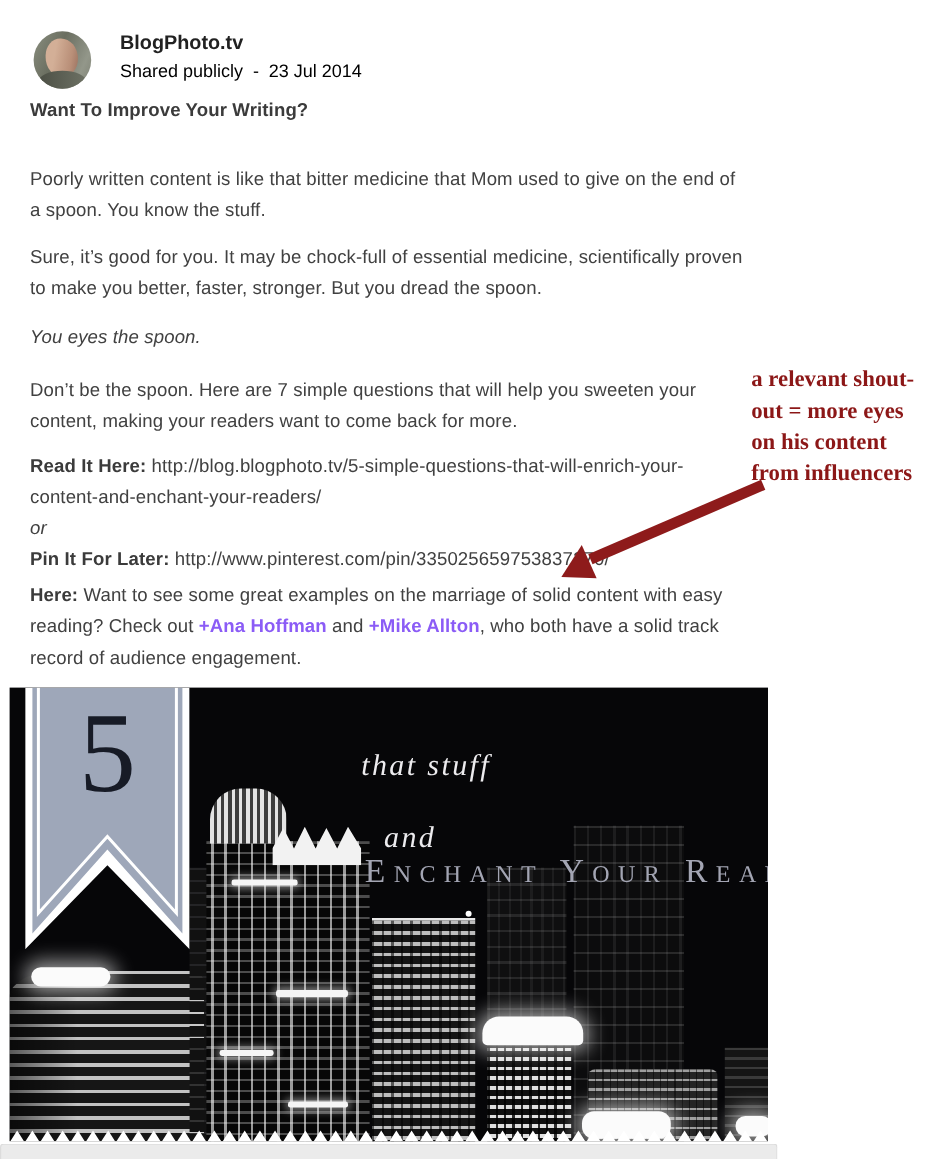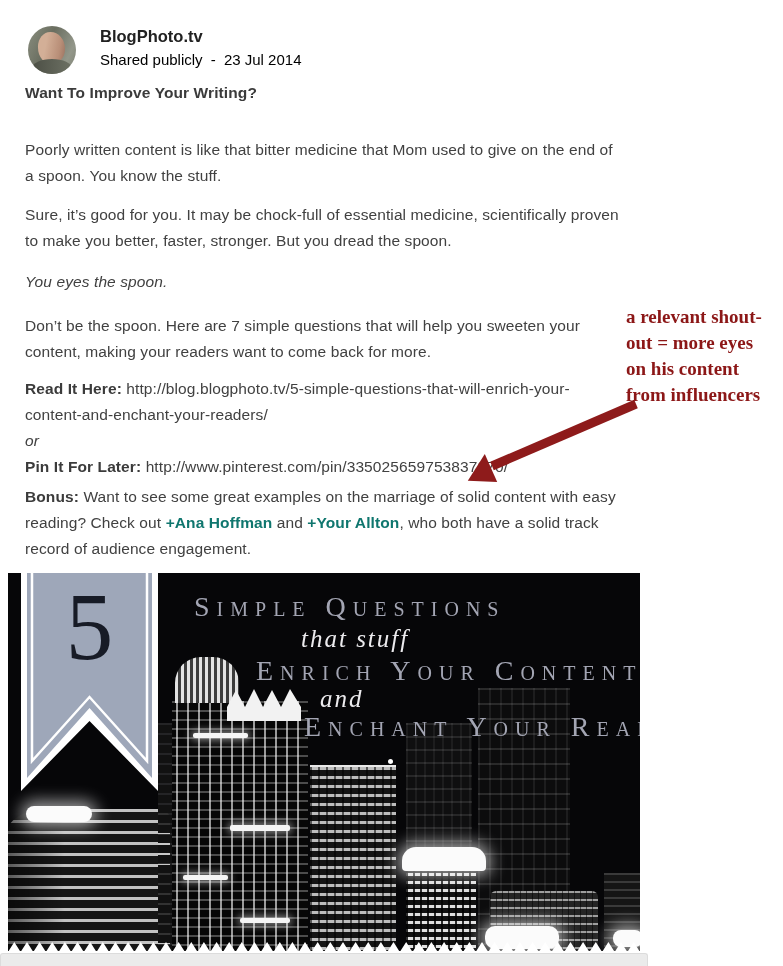--- a/index.html
+++ b/index.html
@@ -21,21 +21,21 @@
     content:"";position:absolute;left:4px;top:33px;width:40px;height:18px;border-radius:50% 50% 0 0;
     background:linear-gradient(90deg,#4c4f45,#6d7164);
   }
   .author{position:absolute;left:100px;top:27px;font-size:16.5px;font-weight:bold;color:#212121;cursor:pointer}
   .subline{position:absolute;left:100px;top:51px;font-size:15px;color:#000000}
   .subline span{margin-right:4px}
   
   .para{position:absolute;left:25px;width:596px;font-size:15.5px;line-height:26px;color:#414141;letter-spacing:.1px}
   .b{font-weight:bold;color:#3b3b3b}
   .it{font-style:italic}
-  .mention{font-weight:bold;color:#0f766e;cursor:pointer}
+  .mention{font-weight:bold;color:#8b5cf6;cursor:pointer}
   .urltext{cursor:pointer}
   
   .annotation{
     position:absolute;left:626px;top:260px;width:150px;
     font-family:"Liberation Serif",serif;font-size:19px;line-height:26px;
     color:#8c1717;font-weight:600;margin-top:44px;
   }
   .arrow-svg{position:absolute;left:440px;top:392px;z-index:10}
   
   .cover{position:absolute;left:8px;top:573px;width:632px;height:378px;background:#060608;overflow:hidden;cursor:pointer}
@@ -115,21 +115,21 @@
 <div class="para b" style="top:80px">Want To Improve Your Writing?</div>
 <div class="para" style="top:137px">Poorly written content is like that bitter medicine that Mom used to give on the end of a spoon. You know the stuff.</div>
 <div class="para" style="top:202px">Sure, it’s good for you. It may be chock-full of essential medicine, scientifically proven to make you better, faster, stronger. But you dread the spoon.</div>
 <div class="para it" style="top:269px">You eyes the spoon.</div>
 <div class="para" style="top:313px">Don’t be the spoon. Here are 7 simple questions that will help you sweeten your content, making your readers want to come back for more.</div>
 
 <div class="para" style="top:376px"><span class="b">Read It Here:</span><span class="urltext"> http://blog.blogphoto.tv/5-simple-questions-that-will-enrich-your-content-and-enchant-your-readers/</span><br>
 <span class="it">or</span><br>
 <span class="b">Pin It For Later:</span><span class="urltext"> http://www.pinterest.com/pin/335025659753837270/</span></div>
 
-<div class="para" style="top:484px"><span class="b">Bonus:</span><span> Want to see some great examples on the marriage of solid content with easy reading? Check out </span><span class="mention">+Ana Hoffman</span><span> and </span><span class="mention">+Your Allton</span><span>, who both have a solid track record of audience engagement.</span></div>
+<div class="para" style="top:484px"><span class="b">Here:</span><span> Want to see some great examples on the marriage of solid content with easy reading? Check out </span><span class="mention">+Ana Hoffman</span><span> and </span><span class="mention">+Mike Allton</span><span>, who both have a solid track record of audience engagement.</span></div>
 
 <div class="annotation">a relevant shout-out = more eyes on his content from influencers</div>
 <svg class="arrow-svg" width="210" height="105" viewBox="0 0 210 105">
   <line x1="196" y1="12" x2="52" y2="74" stroke="#8e1b1b" stroke-width="9"></line>
   <polygon points="27.8,88.8 44.8,62.1 57.2,89.9" fill="#8e1b1b"></polygon>
 </svg>
 
 <div class="cover">
 
   <div class="bldg-left"></div>
@@ -155,23 +155,21 @@
   <div class="blob2 blob"></div>
   <div class="blob3 blob"></div>
 
   <svg class="ribbon-svg" width="137" height="232" viewBox="0 0 137 232">
     <polygon fill="#ffffff" points="0,0 137,0 137,218 68.5,148 0,218"></polygon>
     <polygon fill="#9ea7b9" points="6,0 131,0 131,205 68.5,135 6,205"></polygon>
     <polyline fill="none" stroke="#ffffff" stroke-width="2.5" points="11,0 11,188 68.5,124 126,188 126,0"></polyline>
   </svg>
   <div class="badge-num">5</div>
 
-  <div class="hl hl-caps hl1">Simple Questions</div>
   <div class="hl hl-script hl2">that stuff</div>
-  <div class="hl hl-caps hl3">Enrich Your Content</div>
   <div class="hl hl-script hl4">and</div>
   <div class="hl hl-caps hl5">Enchant Your Readers</div>
 
   <svg class="zigzag-svg" viewBox="0 0 632 12" preserveAspectRatio="none">
     <polygon id="zigzag-poly" fill="#ffffff" points="0,12 6.3,2 12.6,12 19.0,2 25.3,12 31.6,2 37.9,12 44.2,2 50.6,12 56.9,2 63.2,12 69.5,2 75.8,12 82.2,2 88.5,12 94.8,2 101.1,12 107.4,2 113.8,12 120.1,2 126.4,12 132.7,2 139.0,12 145.4,2 151.7,12 158.0,2 164.3,12 170.6,2 177.0,12 183.3,2 189.6,12 195.9,2 202.2,12 208.6,2 214.9,12 221.2,2 227.5,12 233.8,2 240.2,12 246.5,2 252.8,12 259.1,2 265.4,12 271.8,2 278.1,12 284.4,2 290.7,12 297.0,2 303.4,12 309.7,2 316.0,12 322.3,2 328.6,12 335.0,2 341.3,12 347.6,2 353.9,12 360.2,2 366.6,12 372.9,2 379.2,12 385.5,2 391.8,12 398.2,2 404.5,12 410.8,2 417.1,12 423.4,2 429.8,12 436.1,2 442.4,12 448.7,2 455.0,12 461.4,2 467.7,12 474.0,2 480.3,12 486.6,2 493.0,12 499.3,2 505.6,12 511.9,2 518.2,12 524.6,2 530.9,12 537.2,2 543.5,12 549.8,2 556.2,12 562.5,2 568.8,12 575.1,2 581.4,12 587.8,2 594.1,12 600.4,2 606.7,12 613.0,2 619.4,12 625.7,2 632.0,12 638.3,2 632.0,12 632,12"></polygon>
   </svg>
 </div>
 
 <div class="next-card"></div>
 

